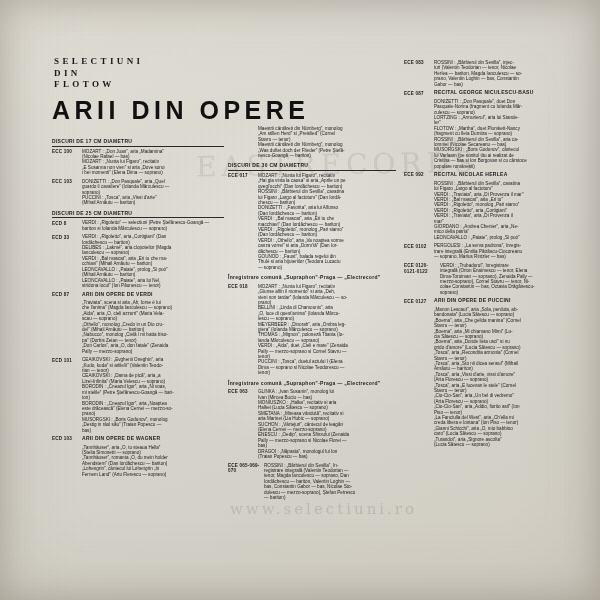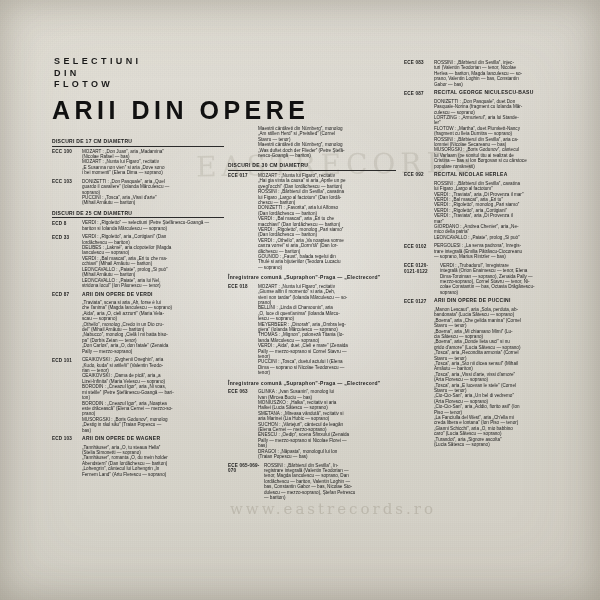--- a/index.html
+++ b/index.html
@@ -42,21 +42,21 @@
     font-size:15px;letter-spacing:3px;
     color:rgba(110,102,84,0.22);
     pointer-events:none;white-space:nowrap;
   }
 
   .head{
     position:absolute;left:54px;top:56px;
     color:#1a1a1a;
   }
   .head .l1,.head .l2,.head .l3{
-    font-size:9px;font-weight:bold;letter-spacing:3.4px;line-height:11.5px;
+    font-size:9px;font-weight:bold;letter-spacing:3.4px;line-height:11.5px;font-family:Liberation Serif, serif;
   }
   .bigtitle{
     position:absolute;left:52px;top:96px;
     font-size:25px;font-weight:bold;letter-spacing:4.5px;
     color:#111;
   }
 
   .col{
     position:absolute;
     font-size:4.6px;
@@ -94,21 +94,21 @@
     line-height:5.4px;
   }
 </style>
 </head>
 <body>
 
 <div class="sleeve">
   <div class="grain"></div>
 
   <div class="watermark">EASTRECORDS</div>
-  <div class="watermark2">www.eastrecords.ro</div>
+  <div class="watermark2">www.selectiuni.ro</div>
 
   <div class="head">
     <div class="l1">SELECTIUNI</div>
     <div class="l2">DIN</div>
     <div class="l3">FLOTOW</div>
   </div>
 
   <div class="bigtitle">ARII DIN OPERE</div>
 
   <div class="col colA" id="col-a">

